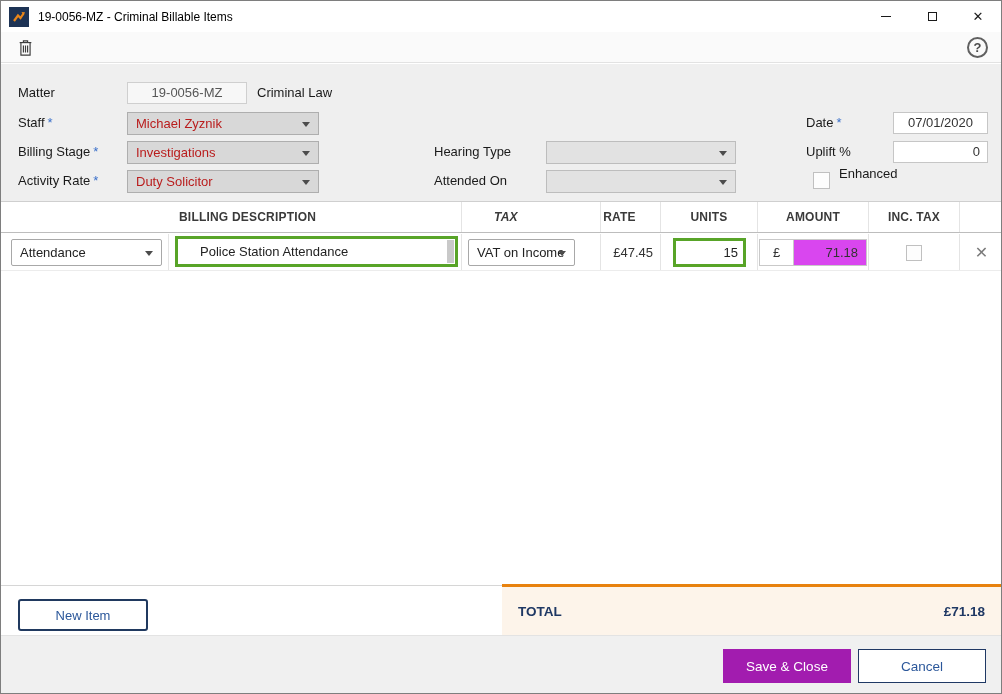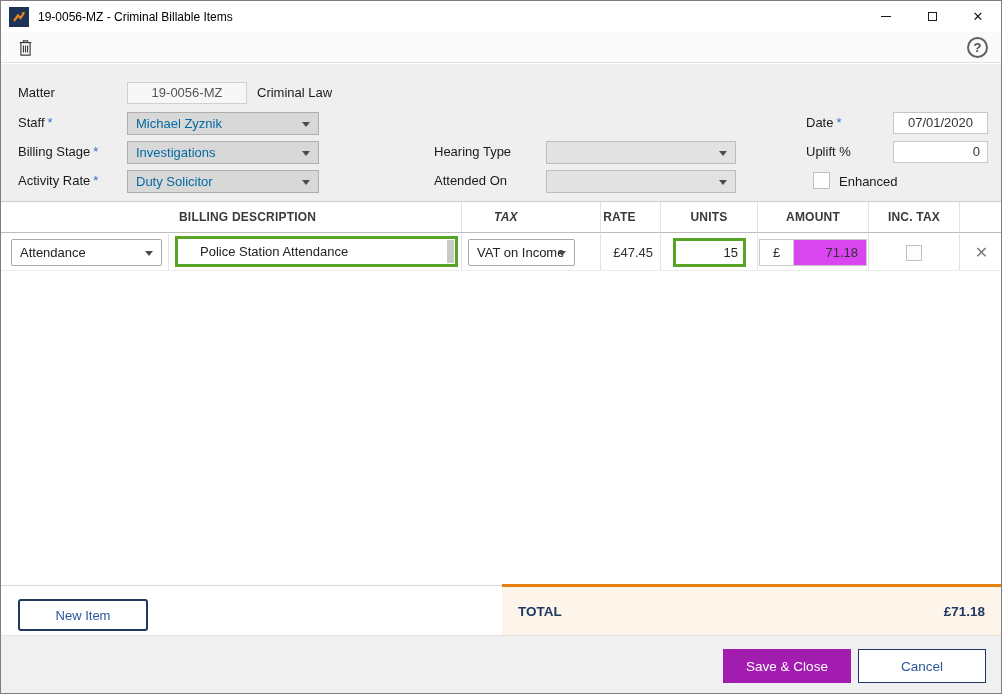--- a/index.html
+++ b/index.html
@@ -23,21 +23,21 @@
   .trash-btn { position:absolute; left:13px; top:5px; width:22px; height:22px; display:flex; align-items:center; justify-content:center; }
   .help-btn { position:absolute; right:13px; top:5px; width:21px; height:21px; border:2px solid #606060; border-radius:50%; color:#4a4a4a; font-size:13px; font-weight:700; display:flex; align-items:center; justify-content:center; }
   
   .formsec { position:absolute; left:0; top:63px; right:0; height:137px; background:#efefef; }
   .lbl { position:absolute; font-size:13px; color:#1a1a1a; white-space:nowrap; }
   .req { color:#3a6fc9; margin-left:3px; }
   .tb { position:absolute; border:1px solid #c6c6c6; background:#fff; font-size:13px; line-height:20px; color:#333; }
   .tb-matter { left:126px; top:81px; width:120px; height:22px; background:#f7f7f7; border-color:#cfcfcf; color:#565656; text-align:center; }
   .tb-date { left:892px; top:111px; width:95px; height:22px; text-align:center; }
   .tb-uplift { left:892px; top:140px; width:95px; height:22px; text-align:right; padding-right:7px; }
-  .dd { position:absolute; height:23px; border:1px solid #aeaeae; display:flex; align-items:center; padding:0 20px 0 8px; font-size:13px; color:#0369a1; }
+  .dd { position:absolute; height:23px; border:1px solid #aeaeae; display:flex; align-items:center; padding:0 20px 0 8px; font-size:13px; color:#b91c1c; }
   .dd-filled { background:#d8d8d8; }
   .dd-empty { background:#e2e2e2; border-color:#bdbdbd; }
   .dd-arrow { position:absolute; right:8px; top:50%; margin-top:-2px; width:0; height:0; border-left:4.5px solid transparent; border-right:4.5px solid transparent; border-top:5px solid #4c4c4c; }
   .chk { position:absolute; background:#fdfdfd; border:1px solid #c0c0c0; }
   .chk-enhanced { left:812px; top:171px; width:17px; height:17px; }
   
   .grid-head { position:absolute; left:0; top:200px; right:0; height:32px; background:#fff; border-top:1px solid #cfcfcf; border-bottom:1px solid #bdbdbd; }
   .grid-row  { position:absolute; left:0; top:233px; right:0; height:37px; background:#fff; border-bottom:1px solid #ececec; }
   .hc, .rc { position:absolute; top:0; height:100%; border-right:1px solid #e4e4e4; }
   .hc { font-size:12px; font-weight:700; color:#3a3a3a; line-height:31px; letter-spacing:.2px; }
@@ -149,21 +149,21 @@
   <span class="dd-arrow"></span>
 </div>
 
 <span class="lbl" style="left:805px;top:114px;"><span>Date</span><span class="req">*</span></span>
 <div class="tb tb-date">07/01/2020</div>
 
 <span class="lbl" style="left:805px;top:143px;">Uplift %</span>
 <div class="tb tb-uplift">0</div>
 
 <span class="chk chk-enhanced"></span>
-<span class="lbl" style="left:838px;top:173px;">Enhanced</span>
+<span class="lbl" style="left:838px;top:165px;">Enhanced</span>
 
 <div class="grid-head">
   <div class="hc pad c2">BILLING DESCRIPTION</div>
   <div class="hc pad c3">TAX</div>
   <div class="hc cen c4">RATE</div>
   <div class="hc cen c5">UNITS</div>
   <div class="hc cen c6">AMOUNT</div>
   <div class="hc cen c7">INC. TAX</div>
   <div class="hc c8"></div>
 </div>

